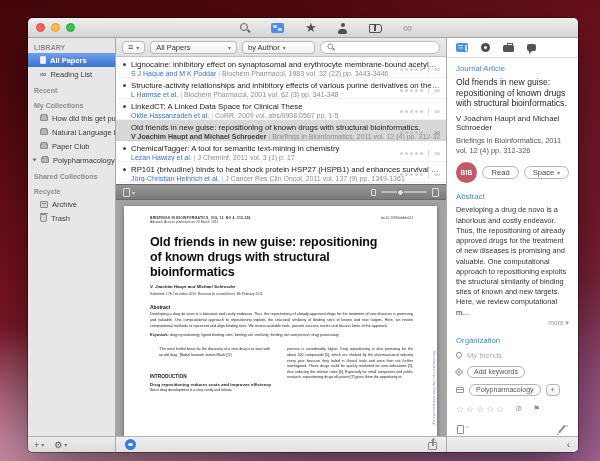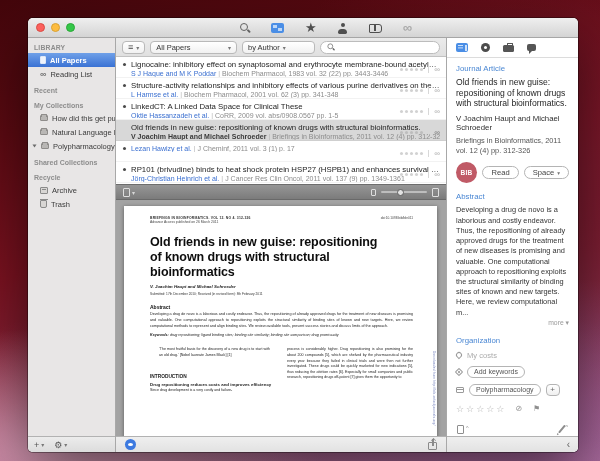--- a/index.html
+++ b/index.html
@@ -208,20 +208,24 @@
           <div class="sb-section">My Collections</div>
           <div class="sb-item">
             <span class="i-folder"></span>
             <span>How did this get published?</span>
           </div>
           <div class="sb-item">
             <span class="i-folder"></span>
             <span>Natural Language Proce...</span>
           </div>
           <div class="sb-item">
+            <span class="i-folder"></span>
+            <span>Paper Club</span>
+          </div>
+          <div class="sb-item">
             <span class="disc"></span>
             <span class="i-folder"></span>
             <span>Polypharmacology</span>
           </div>
           <div class="sb-section">Shared Collections</div>
           <div class="sb-section">Recycle</div>
           <div class="sb-item">
             <span class="i-archive"></span>
             <span>Archive</span>
           </div>
@@ -313,20 +317,21 @@
                 <span class="rdot"></span>
                 <span class="rdot"></span>
                 <span class="rdot"></span>
                 <span class="rdot"></span>
                 <span class="rsep"></span>
                 <span class="rglasses">∞</span>
               </span>
           </div>
           <div class="prow">
             <span class="bullet"></span>
+            <div class="ptitle">ChemicalTagger: A tool for semantic text-mining in chemistry</div>
             <div class="pmeta"><span class="pauthors">Lezan Hawizy et al.</span><span class="psep">|</span><span class="pjournal">J Cheminf, 2011 vol. 3 (1) p. 17</span></div>
             <span class="rating">
                 <span class="rdot"></span>
                 <span class="rdot"></span>
                 <span class="rdot"></span>
                 <span class="rdot"></span>
                 <span class="rdot"></span>
                 <span class="rsep"></span>
                 <span class="rglasses">∞</span>
               </span>
@@ -414,21 +419,21 @@
                 <span>Space</span>
                 <span class="chev">▾</span>
               </span>
           </div>
           <div class="d-sechead">Abstract</div>
           <div class="d-abs">Developing a drug de novo is a laborious and costly endeavor. Thus, the repositioning of already approved drugs for the treatment of new diseases is promising and valuable. One computational approach to repositioning exploits the structural similarity of binding sites of known and new targets. Here, we review computational m...</div>
           <div class="d-more">more ▾</div>
           <div class="d-sechead">Organization</div>
           <div class="d-row">
             <span class="i-pin"></span>
-            <span class="ph-text">My costs</span>
+            <span class="ph-text">My friends</span>
           </div>
           <div class="d-row">
             <span class="i-tag"></span>
             <span class="pill">Add keywords</span>
           </div>
           <div class="d-row">
             <span class="i-coll"></span>
             <span class="pill">Polypharmacology</span>
             <span class="pill-add">+</span>
           </div>

